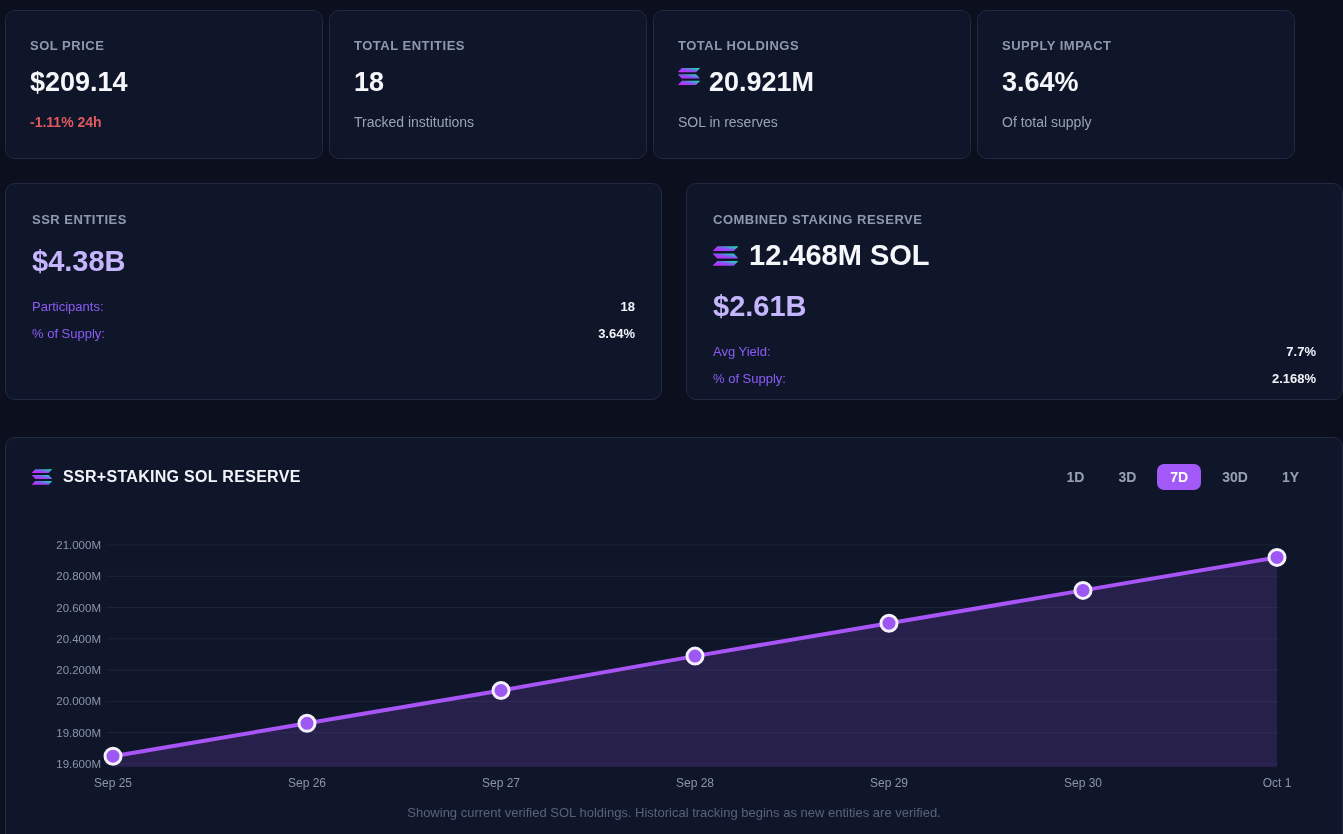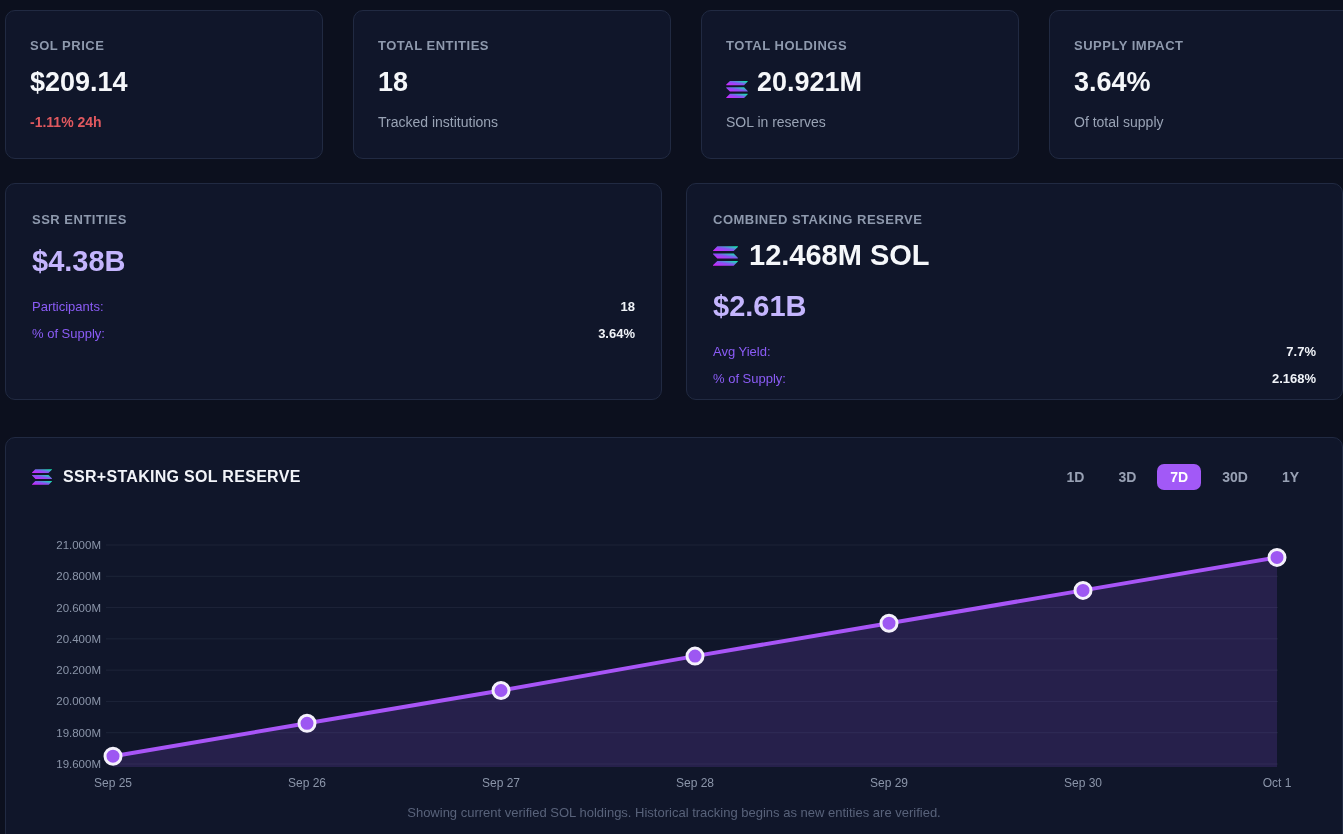--- a/index.html
+++ b/index.html
@@ -10,24 +10,24 @@
     color:#eef1f6;
     overflow:hidden;
   }
   .wrap { padding:10px 0 0 5px; width:1343px; }
   .card {
     background:#10162a;
     border:1px solid #212a42;
     border-radius:10px;
   }
   
-  .stats-row { display:grid; grid-template-columns:repeat(4,318px); gap:30px; margin-bottom:24px; }
+  .stats-row { display:grid; grid-template-columns:repeat(4,318px); gap:6px; margin-bottom:24px; }
   .stat-card { height:149px; padding:27px 24px; }
   .stat-label { font-size:13px; font-weight:600; letter-spacing:.5px; color:#8e99ad; }
-  .stat-value { margin-top:15px; font-size:27px; font-weight:700; color:#f5f7fa; display:flex; align-items:flex-end; gap:9px; line-height:1.1; }
+  .stat-value { margin-top:15px; font-size:27px; font-weight:700; color:#f5f7fa; display:flex; align-items:flex-start; gap:9px; line-height:1.1; }
   .stat-sub { margin-top:16px; font-size:14px; color:#99a3b5; }
   .stat-sub.negative { color:#e0595f; font-weight:600; }
   
   .reserve-row { display:grid; grid-template-columns:repeat(2,657px); gap:24px; margin-bottom:37px; }
   .reserve-card { height:217px; padding:28px 26px; }
   .reserve-amount { margin-top:13px; font-size:29px; font-weight:700; color:#f5f7fa; display:flex; align-items:center; gap:11px; line-height:1.1; }
   .reserve-usd { margin-top:19px; font-size:29px; font-weight:700; color:#c4b5fd; line-height:1.1; }
   .detail-rows { margin-top:15px; }
   .detail-row { display:flex; justify-content:space-between; align-items:center; font-size:13px; padding:6px 0; }
   .detail-key { color:#8b5cf6; }

